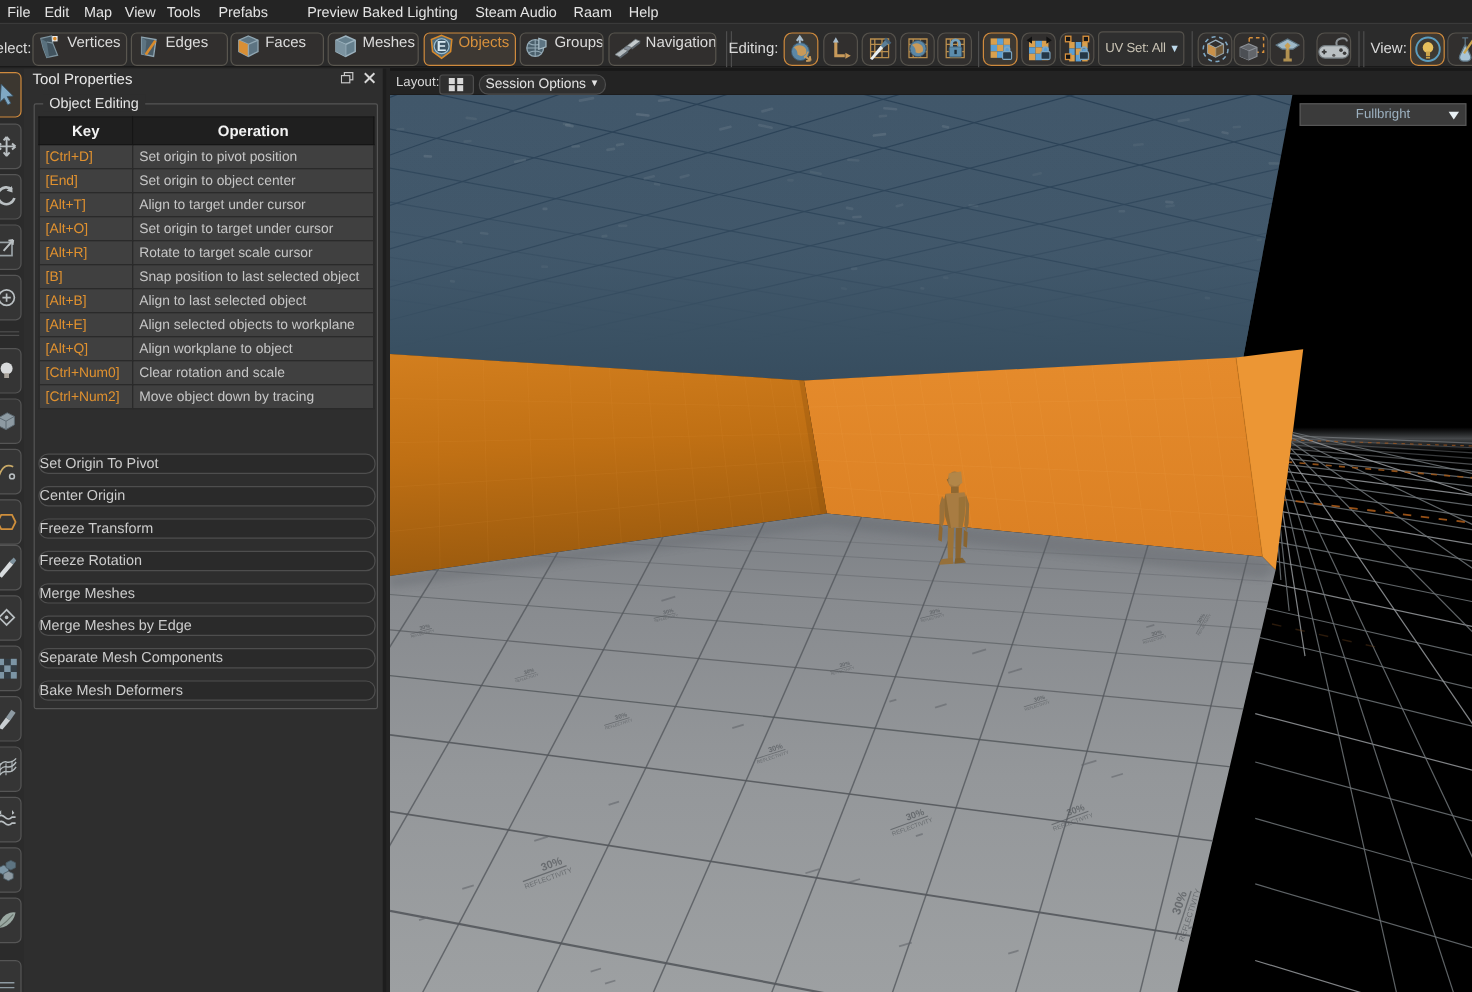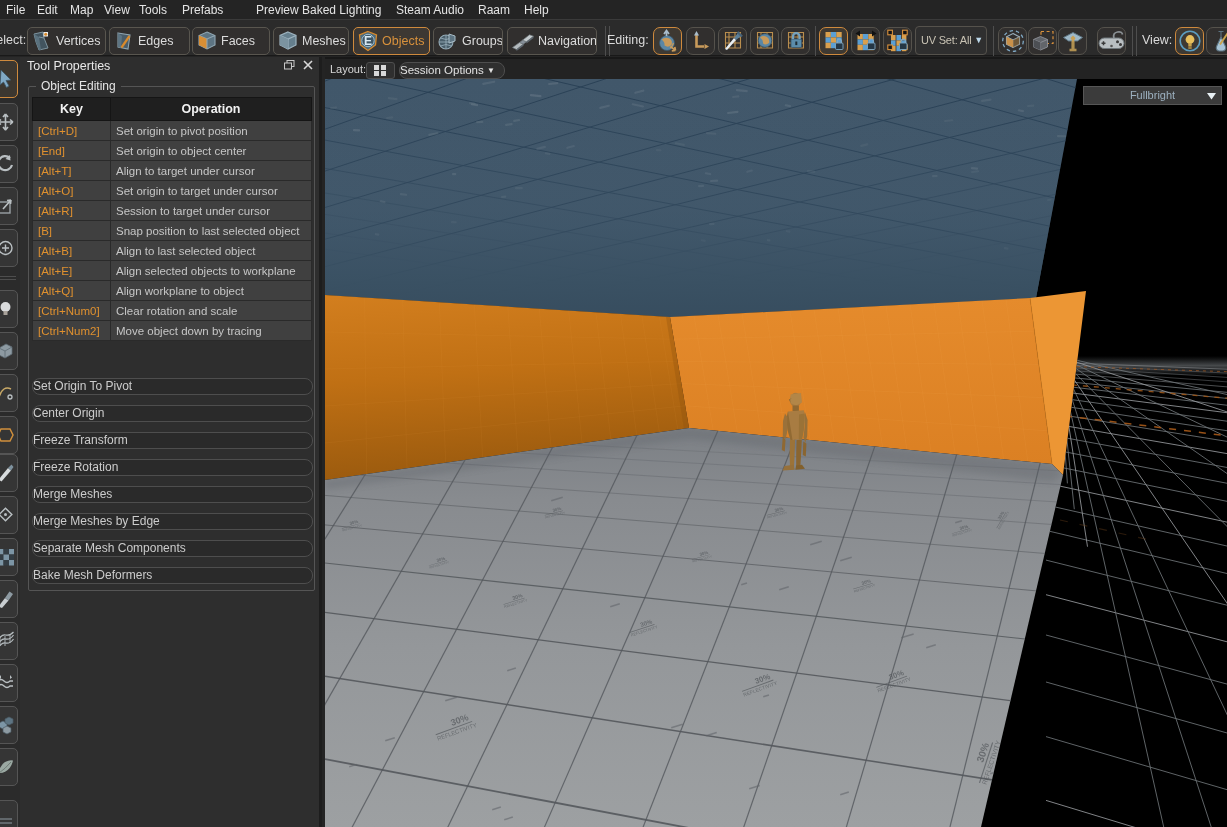--- a/index.html
+++ b/index.html
@@ -2,21 +2,21 @@
 <html><head><meta charset="utf-8"><title>editor</title>
 <style>
 *{margin:0;padding:0;box-sizing:border-box}
 html,body{width:1227px;height:827px;overflow:hidden;background:#242424;
   font-family:"Liberation Sans",sans-serif;-webkit-font-smoothing:antialiased}
 
 #menubar{position:absolute;left:0;top:0;width:1227px;height:19px;background:#242424;color:#e4e4e4;font-size:12px}
 #menubar span{position:absolute;top:3px}
 
 #toolbar{position:absolute;left:0;top:19px;width:1227px;height:37px;background:#2b2b2b;border-top:1px solid #3a3a3a;border-bottom:1px solid #191919}
-.tab{position:absolute;top:7px;height:28px;background:#312f2e;border:1px solid #59564f;border-radius:5px;color:#dcdcdc;font-size:12.5px;display:flex;align-items:center;gap:3px;padding:0 6px 0 3px;overflow:hidden;white-space:nowrap}
+.tab{position:absolute;top:7px;height:28px;background:#312f2e;border:1px solid #59564f;border-radius:5px;color:#dcdcdc;font-size:12.5px;display:flex;gap:3px;padding:0 6px 0 3px;overflow:hidden;white-space:nowrap}
 .tab svg{flex-shrink:0}
 .tab.sel{background:#3d3833;border:1px solid #cf8a3d;color:#d8913c}
 .ibtn{position:absolute;top:7px;width:29px;height:28px;background:#312f2e;border:1px solid #55524c;border-radius:7px;display:flex;align-items:center;justify-content:center}
 .ibtn.sel{background:#3e3932;border:1px solid #cf8a3d}
 .tlabel{position:absolute;top:13px;color:#dadada;font-size:13px}
 .sep2{position:absolute;top:6px;height:30px;width:5px;border-left:1px solid #4e4e4e;border-right:1px solid #4e4e4e}
 .sep1{position:absolute;top:6px;height:30px;width:1px;background:#4e4e4e}
 .tlabel{font-size:12.5px}
 
 #lstrip{position:absolute;left:0;top:57px;width:20px;height:770px;background:#2b2b2b}
@@ -30,21 +30,21 @@
 table#keys{position:absolute;left:3px;top:10px;width:280px;border-collapse:collapse;font-size:11.5px;table-layout:fixed}
 #keys th{background:#1f1f1f;color:#f2f2f2;font-size:12.5px;height:23px;border:1px solid #151515;font-weight:bold}
 #keys td{background:#404040;height:20px;border:1px solid #2a2a2a;padding:0 5px;white-space:nowrap;overflow:hidden}
 #keys td.k{color:#e0912f}
 #keys td.o{color:#c6c6c6}
 .pbtn{position:absolute;left:3px;width:281px;height:17px;background:#2a2a2a;border:1px solid #4e4e4e;border-radius:8px;color:#cccccc;font-size:12px;text-align:left;line-height:15px}
 
 #vp{position:absolute;left:325px;top:57px;width:902px;height:770px;background:#000}
 #vpbar{position:absolute;left:0;top:0;width:902px;height:22px;background:#232323;border-top:2px solid #181818;color:#d8d8d8;font-size:11px}
 #layoutbtn{position:absolute;left:41px;top:3px;width:29px;height:17px;background:#2f2f2f;border:1px solid #4e4e4e;border-radius:3px}
-#sessbtn{position:absolute;left:74px;top:3px;width:106px;height:17px;background:#2f2f2f;border:1px solid #4e4e4e;border-radius:8px;color:#e2e2e2;text-align:left;line-height:15px;font-size:12px}
+#sessbtn{position:absolute;left:74px;top:3px;width:106px;height:17px;background:#2f2f2f;border:1px solid #4e4e4e;border-radius:8px;color:#e2e2e2;text-align:center;line-height:15px;font-size:12px}
 #fullbright{position:absolute;left:758px;top:29px;width:139px;height:19px;background:#3b3b3b;border:1px solid #565656;color:#9db1c0;font-size:11px;text-align:center;line-height:17px}
 </style></head>
 <body>
 <div id="menubar">
     <span style="left:6px">File</span>
     <span style="left:37px">Edit</span>
     <span style="left:70px">Map</span>
     <span style="left:104px">View</span>
     <span style="left:139px">Tools</span>
     <span style="left:182px">Prefabs</span>
@@ -415,21 +415,21 @@
           <tr>
             <td class="k">[Alt+T]</td>
             <td class="o">Align to target under cursor</td>
           </tr>
           <tr>
             <td class="k">[Alt+O]</td>
             <td class="o">Set origin to target under cursor</td>
           </tr>
           <tr>
             <td class="k">[Alt+R]</td>
-            <td class="o">Session to target under cursor</td>
+            <td class="o">Rotate to target scale cursor</td>
           </tr>
           <tr>
             <td class="k">[B]</td>
             <td class="o">Snap position to last selected object</td>
           </tr>
           <tr>
             <td class="k">[Alt+B]</td>
             <td class="o">Align to last selected object</td>
           </tr>
           <tr>

